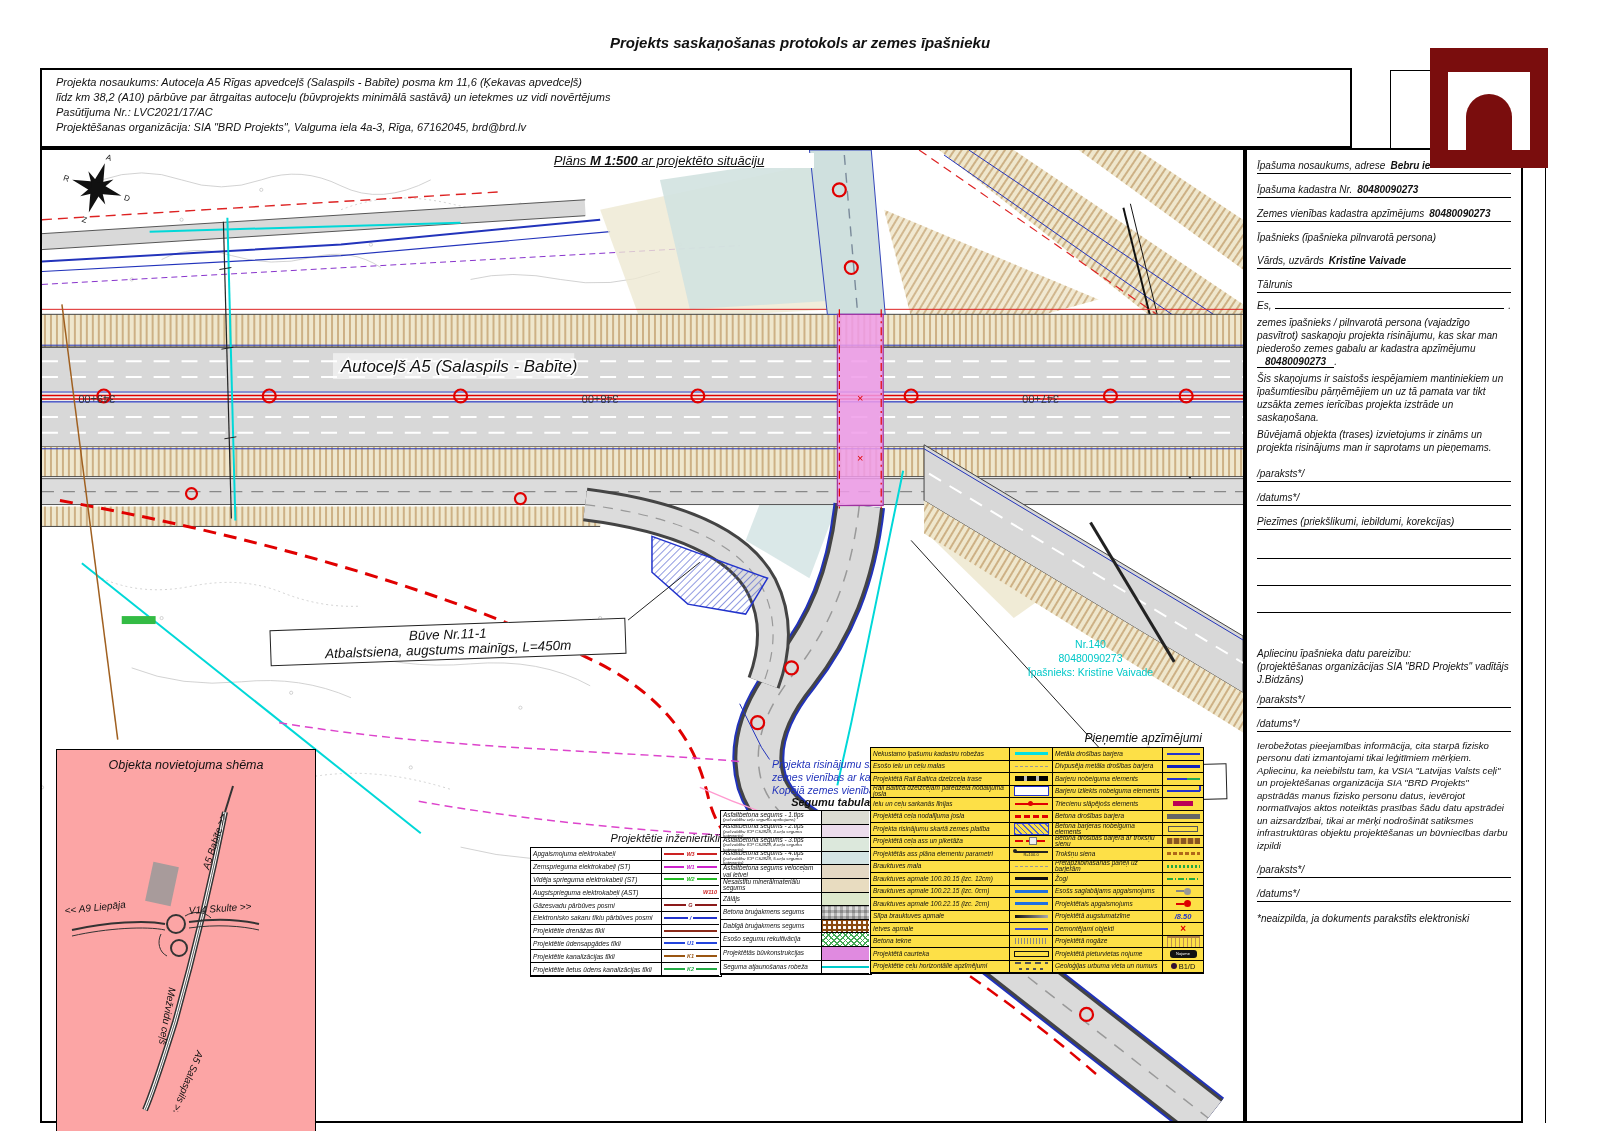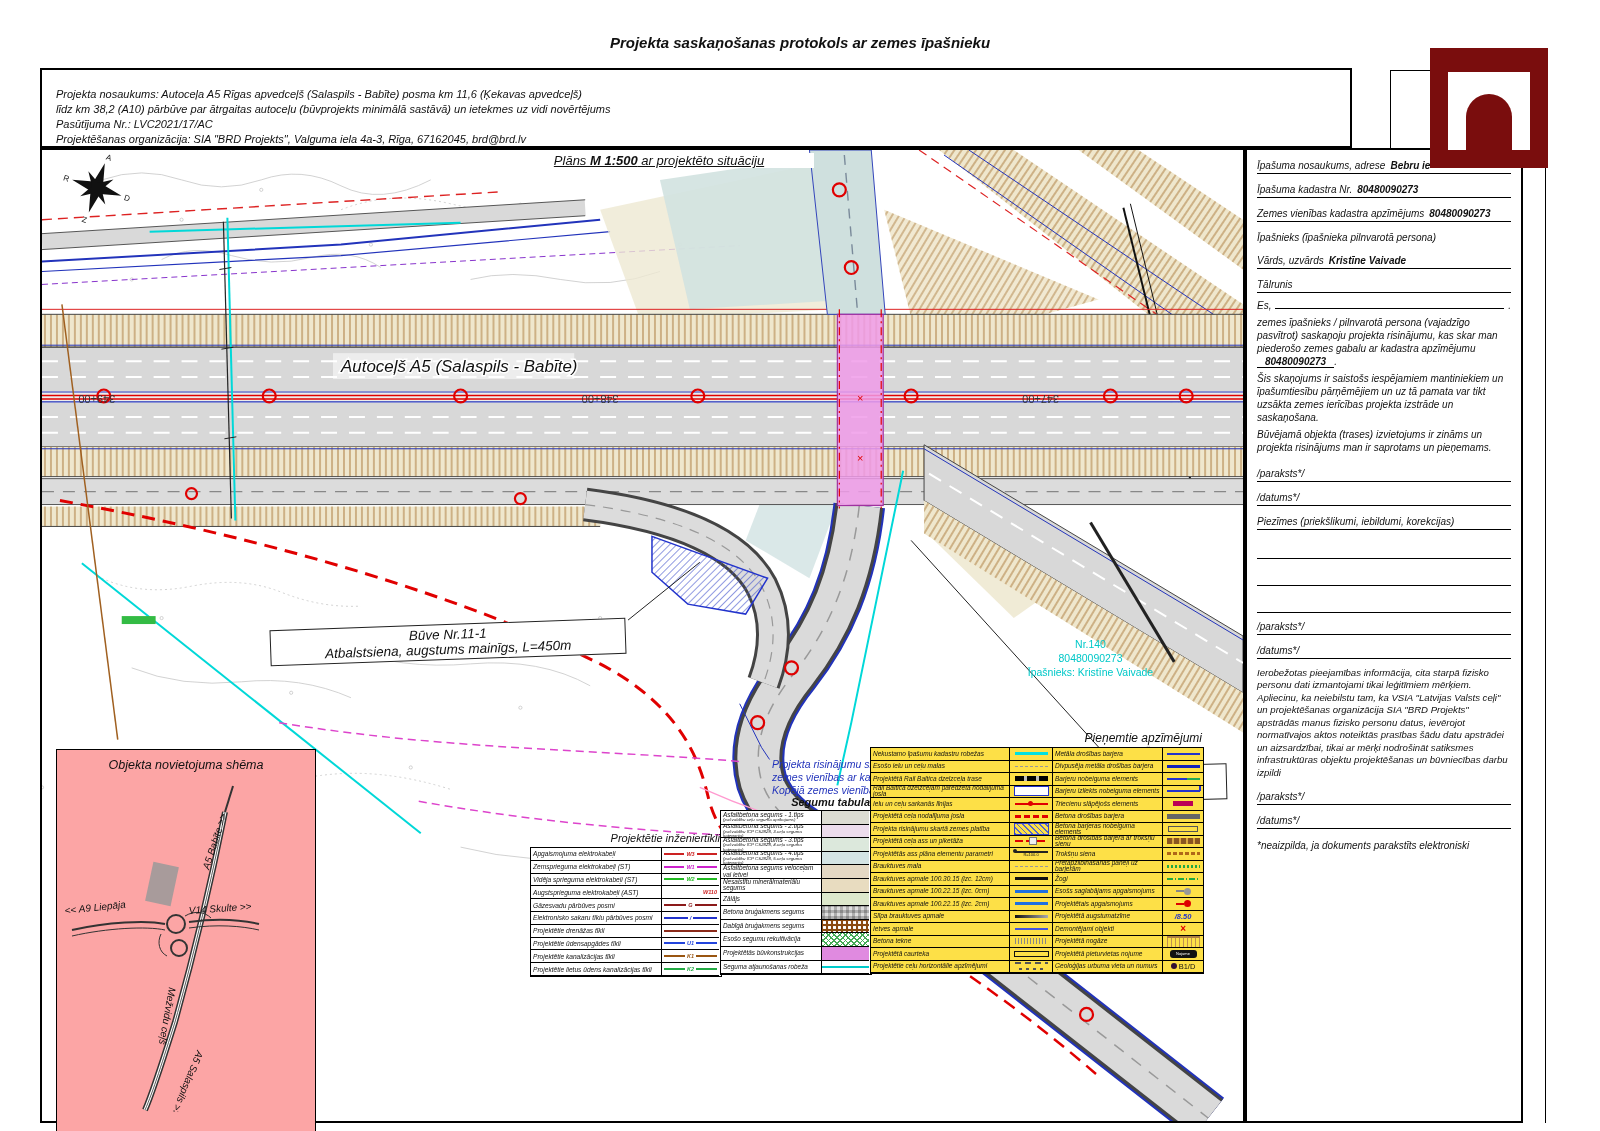--- a/index.html
+++ b/index.html
@@ -2,21 +2,21 @@
 <html><head>
 <meta charset="utf-8">
 <style>
   html,body{margin:0;padding:0;}
   body{width:1600px;height:1131px;position:relative;background:#fff;overflow:hidden;
        font-family:"Liberation Sans",sans-serif;color:#111;}
   .abs{position:absolute;}
   
   .doc-title{top:34px;left:0;width:1600px;text-align:center;font-size:15px;font-weight:bold;font-style:italic;}
   .info-box{left:40px;top:68px;width:1312px;height:80px;border:2px solid #000;box-sizing:border-box;
-            padding:17px 14px;font-size:11px;font-style:italic;}
+            padding:5px 14px;font-size:11px;font-style:italic;}
   .info-box div{margin:1px 0 3px;}
   .corner-box{left:1390px;top:70px;width:155px;height:82px;border:1.5px solid #000;box-sizing:border-box;
               font-size:11px;font-style:italic;text-align:right;padding:2px 6px;}
   .right-rule{left:1545px;top:68px;width:0;height:1055px;border-left:1.5px solid #000;}
   
   .logo{left:1430px;top:48px;width:118px;height:120px;background:#7a0d0d;z-index:20;}
   .logo .inner{position:absolute;left:18px;top:24px;width:82px;height:78px;background:#fff;}
   .logo .arch{position:absolute;left:18px;bottom:0;width:46px;height:56px;background:#7a0d0d;
               border-radius:23px 23px 0 0;}
   
@@ -124,21 +124,21 @@
   .para{margin:4px 0;}
   .ublank{border-bottom:1px solid #000;height:22px;margin-bottom:4px;}
   .esline{display:flex;align-items:baseline;gap:4px;}
   .esline .fill{flex:1;border-bottom:1px solid #000;}
   .uval{border-bottom:1px solid #000;padding:0 8px;font-weight:bold;}
   .footnote{margin-top:10px;}
 </style>
 </head>
 <body>
 
-<div class="abs doc-title">Projekta saskaņošanas protokols ar zemes īpašnieku</div>
+<div class="abs doc-title">Projekts saskaņošanas protokols ar zemes īpašnieku</div>
 
 <div class="abs info-box">
   <div>Projekta nosaukums: Autoceļa A5 Rīgas apvedceļš (Salaspils - Babīte) posma km 11,6 (Ķekavas apvedceļš)</div>
   <div>līdz km 38,2 (A10) pārbūve par ātrgaitas autoceļu (būvprojekts minimālā sastāvā) un ietekmes uz vidi novērtējums</div>
   <div>Pasūtījuma Nr.: LVC2021/17/AC</div>
   <div>Projektēšanas organizācija: SIA "BRD Projekts", Valguma iela 4a-3, Rīga, 67162045, brd@brd.lv</div>
 </div>
 
 <div class="abs corner-box">
   <span>0</span>
@@ -830,20 +830,24 @@
       <span>/datums*/</span>
     </div>
 
   <div class="fline">
       <span>Piezīmes (priekšlikumi, iebildumi, korekcijas)</span>
     </div>
   <div class="ublank"></div>
   <div class="ublank"></div>
   <div class="ublank"></div>
 
+  <div class="para" style="margin-top:34px;">
+    <div>Apliecinu īpašnieka datu pareizību:</div>
+    <div>(projektēšanas organizācijas SIA "BRD Projekts" vadītājs J.Bidzāns)</div>
+  </div>
   <div class="fline">
       <span>/paraksts*/</span>
     </div>
   <div class="fline">
       <span>/datums*/</span>
     </div>
 
   <div class="para" style="font-size:9.6px;margin-top:8px;">Ierobežotas pieejamības informācija, cita starpā fizisko personu dati izmantojami tikai leģitīmiem mērķiem. Apliecinu, ka neiebilstu tam, ka VSIA "Latvijas Valsts ceļi" un projektēšanas organizācija SIA "BRD Projekts" apstrādās manus fizisko personu datus, ievērojot normatīvajos aktos noteiktās prasības šādu datu apstrādei un aizsardzībai, tikai ar mērķi nodrošināt satiksmes infrastruktūras objektu projektēšanas un būvniecības darbu izpildi</div>
 
   <div class="fline" style="margin-top:8px;">

